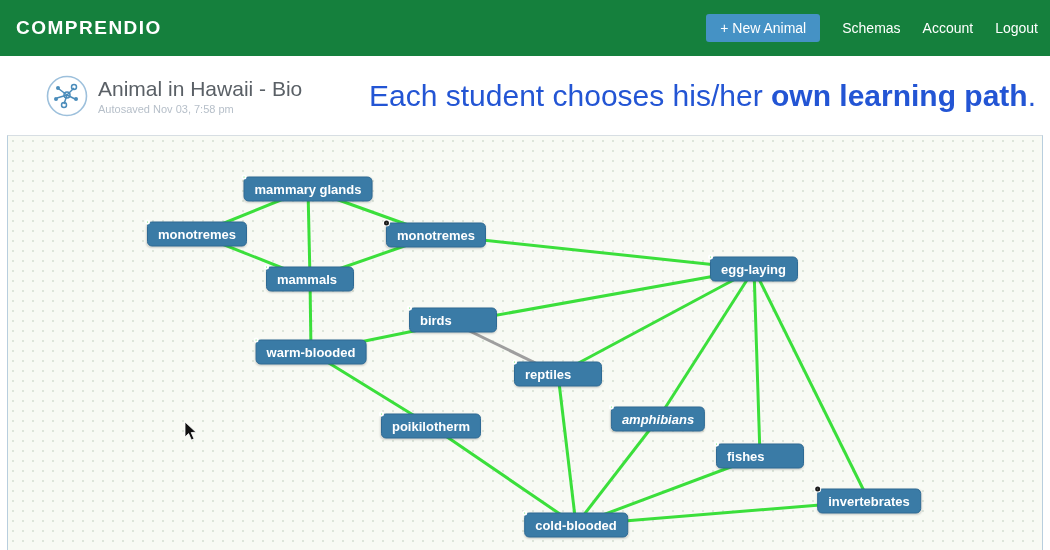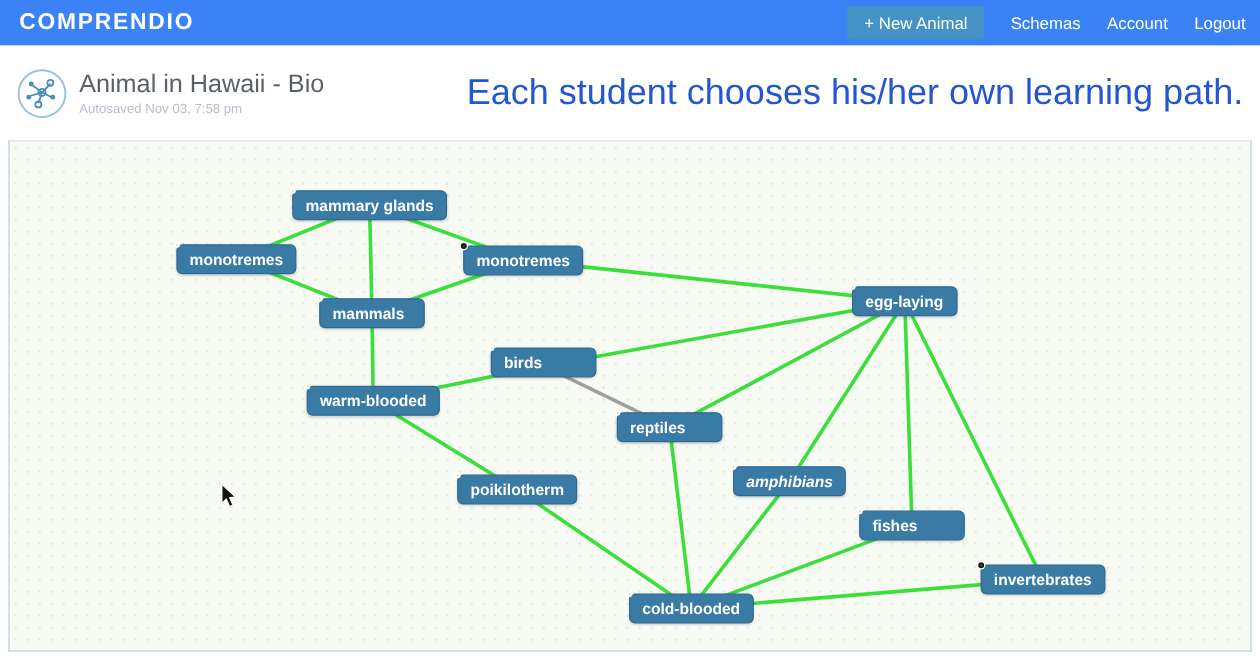--- a/index.html
+++ b/index.html
@@ -1,48 +1,49 @@
 <!DOCTYPE html>
 <html><head>
 <meta charset="utf-8">
 <style>
   * { box-sizing: border-box; margin: 0; padding: 0; }
   html,body { width: 1050px; height: 550px; overflow: hidden;
     font-family: "Liberation Sans", sans-serif; background: #ffffff; }
 
   
   .topbar {
-    height: 38px; background: #3b82f6; display: flex; align-items: center;
+    height: 56px; background: #15803d; display: flex; align-items: center;
     padding: 0 12px 0 16px; color: #fff;
   }
   .logo {
     font-size: 19px; font-weight: bold; letter-spacing: 1.5px; color: #ffffff;
   }
   .topbar-right { margin-left: auto; display: flex; align-items: center; gap: 22px; }
   .btn-new-schema {
     background: #4592c5; color: #fff; border: none; border-radius: 3px;
     font-size: 14px; padding: 6px 14px; cursor: pointer;
     font-family: "Liberation Sans", sans-serif;
   }
   .nav-link { color: #ffffff; font-size: 14px; text-decoration: none; cursor: pointer; }
 
   
   .title-row {
     height: 79px; display: flex; align-items: center; padding: 0 10px 0 14px;
     background: #ffffff;
+    margin-left: 32px;
   }
   .schema-icon { width: 42px; height: 42px; flex: 0 0 auto; }
   .title-block { margin-left: 10px; }
   .schema-title { font-size: 21px; color: #5a6066; }
   .schema-autosave { font-size: 11px; color: #b6bfc9; margin-top: 2px; }
   .headline {
     margin-left: auto; font-size: 30px; color: #2355d4; white-space: nowrap;
     padding-right: 4px;
   }
-  .headline b { font-weight: normal; }
+  .headline b { font-weight: bold; }
 
   
   .canvas {
     position: relative; margin: 0 7px; height: 426px;
     border: 1px solid #b8cede; border-top: 1px solid #d7dee3;
     background-color: #f8faf4;
     background-image: radial-gradient(circle, #dde5da 1px, transparent 1.2px);
     background-size: 10px 10px;
   }
   .edges { position: absolute; inset: 0; width: 100%; height: 100%; }

